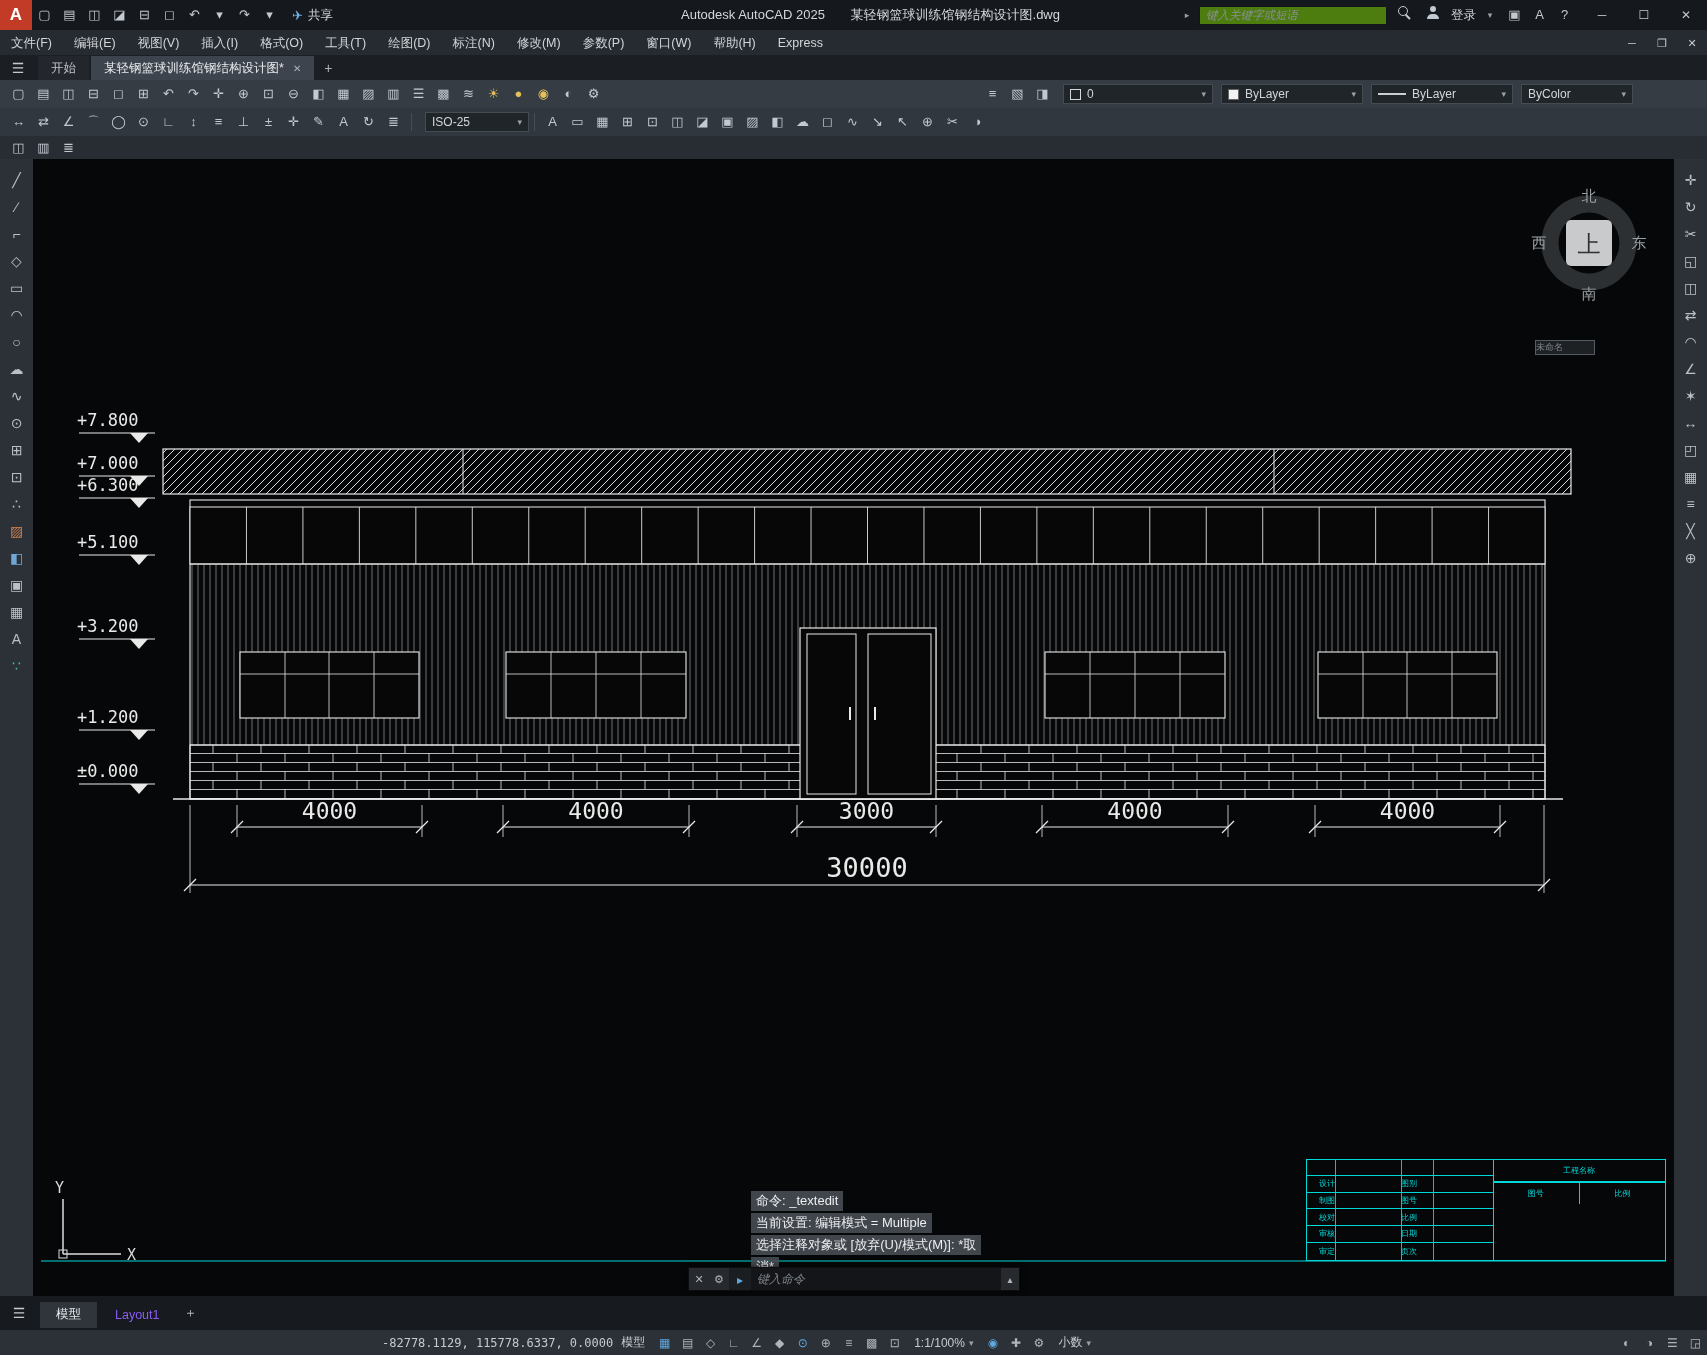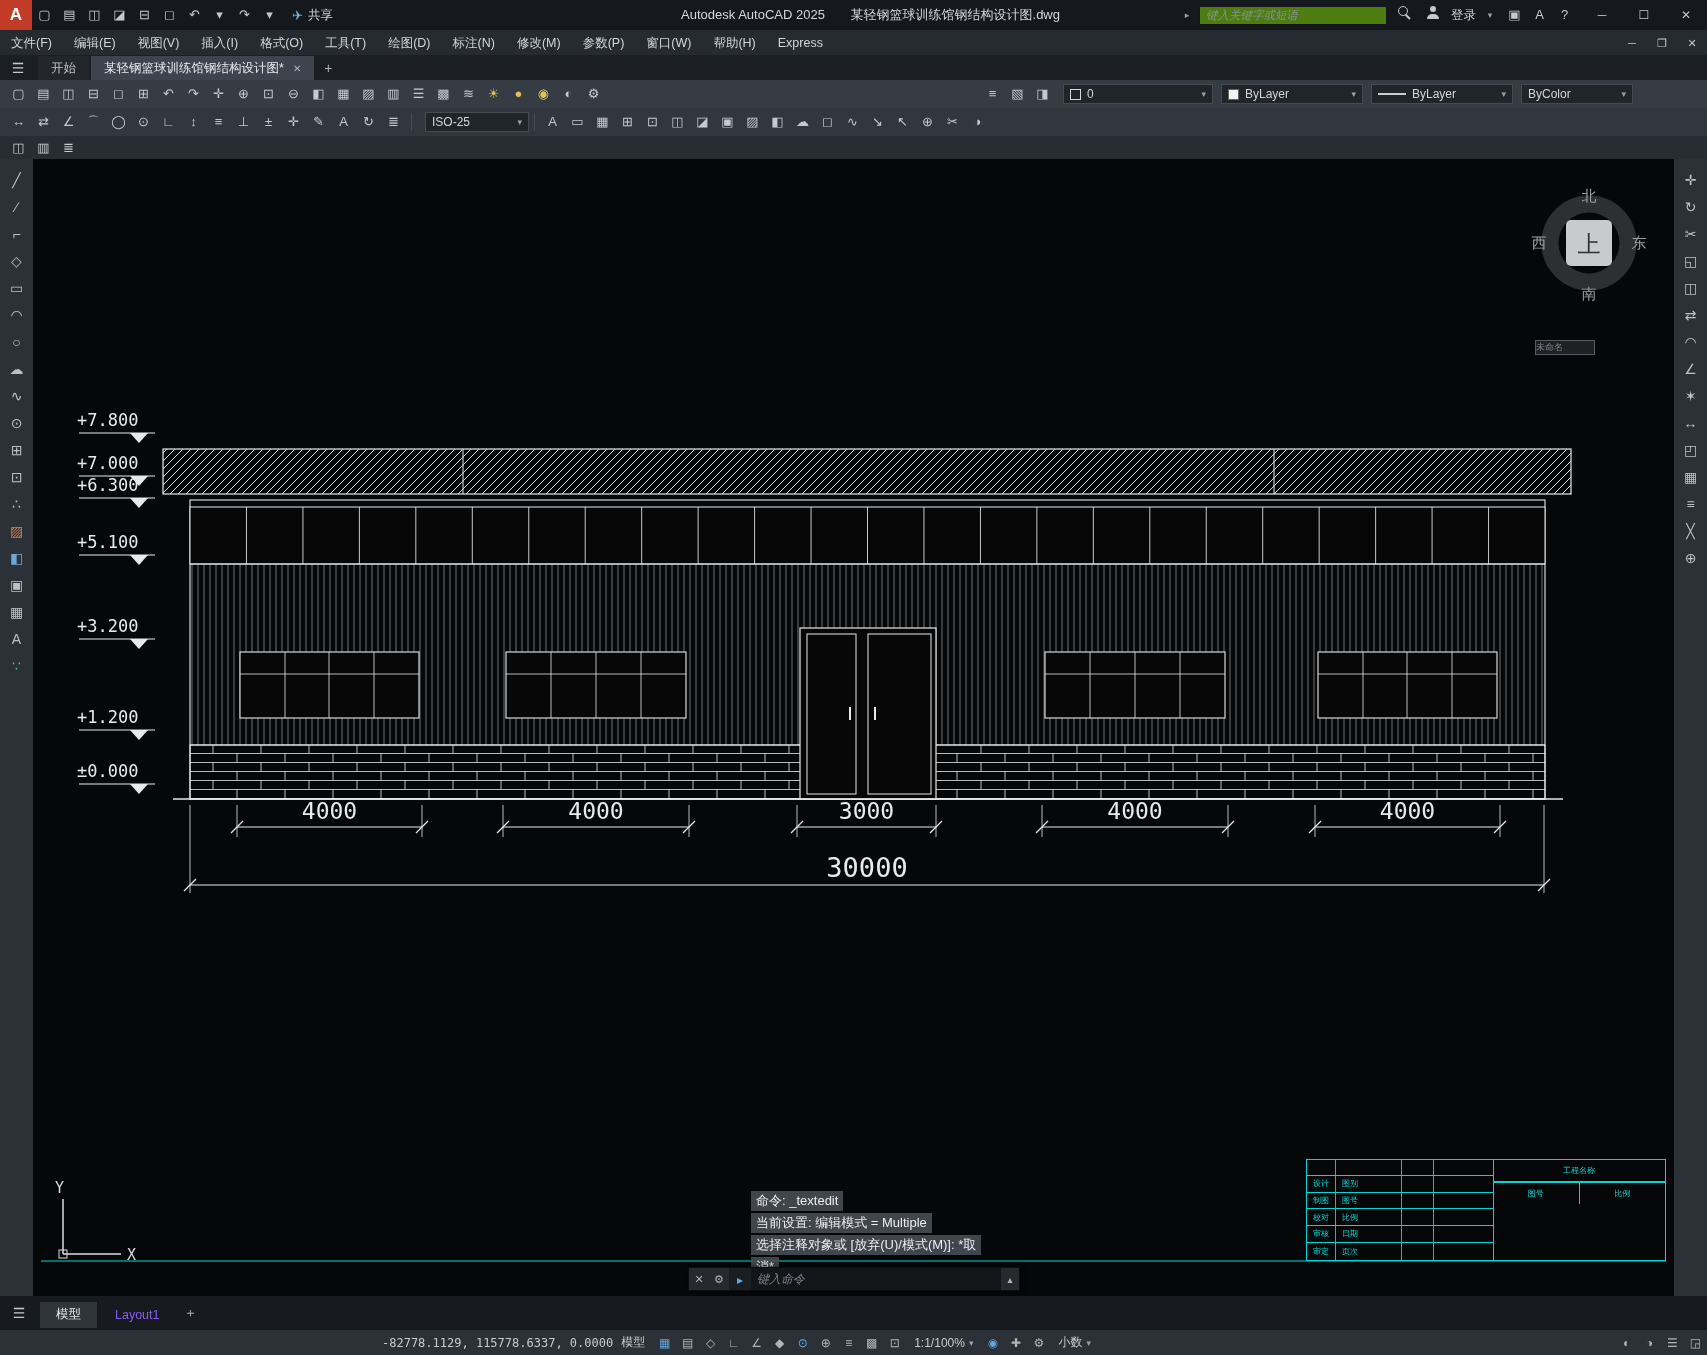--- a/index.html
+++ b/index.html
@@ -81,22 +81,22 @@
   #cmdinput::placeholder{color:#7d838a;font-style:italic}
   #cmdbar .up{width:18px;text-align:center;color:#aeb4ba;font-size:10px}
 
   
   :root{--cy:#00d8d8}
   #tblock{position:absolute;left:1273px;top:1000px;width:360px;height:102px;border:1px solid var(--cy);font-size:8px;color:var(--cy)}
   #tb-leftarea{position:absolute;left:0;top:0;width:187px;height:100%;border-right:1px solid var(--cy)}
   #tb-leftarea .toprow{height:16px;border-bottom:1px solid var(--cy)}
   .tbrow{height:16.7px;border-bottom:1px solid var(--cy);display:flex;align-items:center}
   .tbrow:last-child{border-bottom:0}
-  .tb-l1{width:28px;text-align:center}
-  .tb-l2{width:30px;text-align:center}
+  .tb-l1{width:28px;text-align:right}
+  .tb-l2{margin-left:66px;width:30px;text-align:left}
   .tb-colline{position:absolute;top:0;width:1px;height:100%;background:var(--cy);opacity:.9}
   #tb-rightarea{position:absolute;right:0;top:0;width:172px;height:100%}
   #tb-rightarea .hd{height:22px;border-bottom:1px solid var(--cy);text-align:center;line-height:22px}
   #tb-rightarea .main{height:56px;display:flex;align-items:center;justify-content:center;font-size:16px;letter-spacing:4px;color:var(--cy)}
   #tb-rightarea .bot{height:22px;border-top:1px solid var(--cy);display:flex}
   #tb-rightarea .bot span{flex:1;border-right:1px solid var(--cy);text-align:center;line-height:21px}
   #tb-rightarea .bot span:last-child{border-right:0}
 
   
   #tabsrow{top:1296px;height:33px;background:#171a1e;gap:2px}

